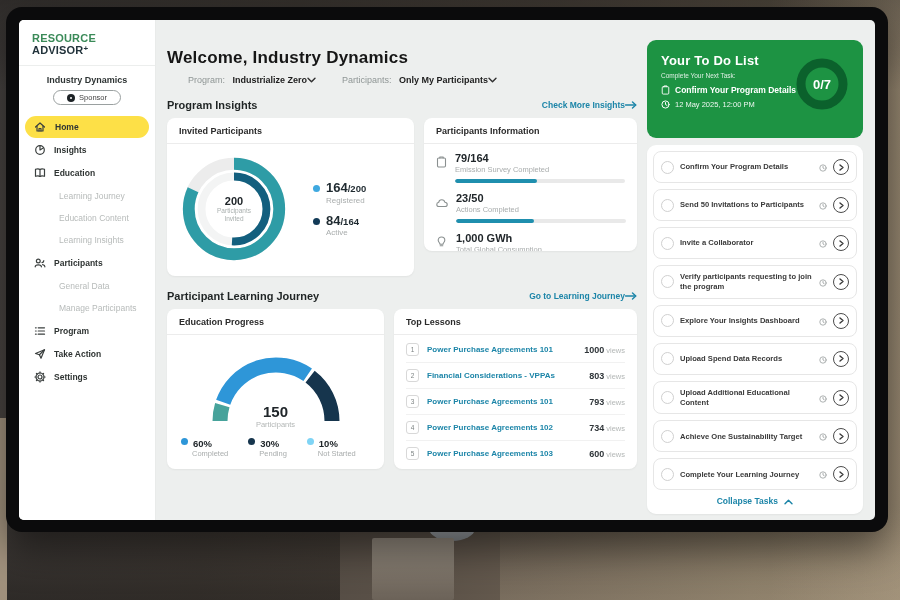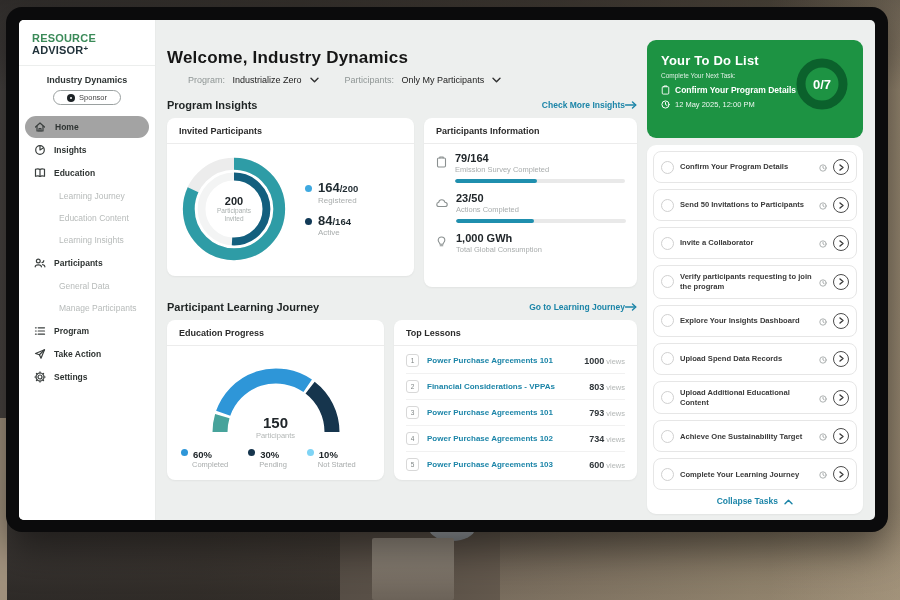--- a/index.html
+++ b/index.html
@@ -29,53 +29,53 @@
   .logo .lg2{color:#22333b;}
   .logo .lgp{color:#22333b;font-size:8px;vertical-align:top;}
   .account{margin-top:9px;text-align:center;font-size:9px;font-weight:bold;color:#2e3434;}
   .badge{margin:5px auto 8px;width:58px;border:1px solid #9aa0a0;border-radius:10px;padding:2px 4px;
     display:flex;align-items:center;justify-content:center;gap:4px;font-size:7.5px;color:#444;}
   .badge .bdot{width:8px;height:8px;border-radius:50%;background:#1d2326;position:relative;}
   .badge .bdot::after{content:"";position:absolute;left:3px;top:3px;width:2px;height:2px;border-radius:50%;background:#fff;}
   .nav{padding:2px 0;}
   .nav-item{display:flex;align-items:center;gap:8px;margin:1px 6px;padding:5px 3px 5px 9px;border-radius:12px;
     font-size:8.5px;font-weight:bold;color:#2f3433;cursor:pointer;}
-  .nav-item.active{background:#a3a3a3;gap:9px;}
+  .nav-item.active{background:#fde047;gap:9px;}
   .nav-sub{margin:0 6px;padding:6px 0 6px 34px;font-size:8.5px;color:#b7bbba;cursor:pointer;}
   .nic{width:12px;height:12px;display:flex;align-items:center;justify-content:center;}
   .nic svg{stroke:#3a3f3e;fill:none;stroke-width:1.2;stroke-linecap:round;stroke-linejoin:round;}
   
   .main{position:absolute;left:137px;top:0;width:491px;bottom:0;box-sizing:border-box;padding:0 10px 0 11px;}
   .welcome{margin-top:28px;font-size:17px;line-height:20px;font-weight:bold;color:#161616;letter-spacing:.2px;}
   .filters{margin-top:7px;display:flex;gap:26px;align-items:center;font-size:9px;padding-left:21px;}
   .flabel{color:#8f9695;}
-  .fvalue{font-weight:normal;color:#1d1d1d;margin-left:5px;display:inline-flex;align-items:center;gap:8px;cursor:pointer;}
+  .fvalue{font-weight:bold;color:#1d1d1d;margin-left:5px;display:inline-flex;align-items:center;gap:0;cursor:pointer;}
   .chev svg{stroke:#333;fill:none;stroke-width:1.4;stroke-linecap:round;stroke-linejoin:round;}
   .sechead{margin-top:14px;display:flex;align-items:center;justify-content:space-between;}
   .sectitle{font-size:11px;font-weight:bold;color:#1f2424;}
   .seclink{font-size:8.5px;font-weight:bold;color:#1c85a8;display:inline-flex;align-items:center;cursor:pointer;}
   .seclink svg{stroke:#1c85a8;fill:none;stroke-width:1.4;stroke-linecap:round;stroke-linejoin:round;}
   .cards{margin-top:7px;display:flex;gap:10px;}
   .card{background:#fff;border-radius:8px;box-shadow:0 1px 2px rgba(0,0,0,.05);box-sizing:border-box;overflow:hidden;}
   .chead{padding:8px 12px 7px;font-size:9px;font-weight:bold;color:#2b2b2b;border-bottom:1px solid #ececec;}
   
   .card-invited{width:247px;height:158px;}
   .inv-body{display:flex;align-items:center;padding:6px 4px 6px 8px;}
   .donut-wrap{position:relative;width:118px;height:118px;}
   .donut-center{position:absolute;inset:0;display:flex;flex-direction:column;align-items:center;justify-content:center;text-align:center;}
   .donut-center .dv{font-size:11px;font-weight:bold;color:#20262a;}
   .donut-center .dl{font-size:6.5px;color:#aab0af;line-height:1.3;}
   .inv-legend{margin-left:8px;}
-  .lg-item{margin:9px 4px;display:flex;align-items:flex-start;gap:6px;}
+  .lg-item{margin:9px 12px;display:flex;align-items:flex-start;gap:6px;}
   .dot{width:7px;height:7px;border-radius:50%;margin-top:4px;flex:none;}
   .lg-val{font-size:13px;font-weight:bold;color:#1f2a30;line-height:1.1;}
   .lg-val .tot{font-size:9.5px;}
   .lg-lbl{font-size:8px;color:#a9adad;}
   
-  .card-pinfo{width:213px;height:169px;}
+  .card-pinfo{width:213px;height:133px;}
   .pi-body{padding:8px 14px 0 12px;}
   .pi-row{display:flex;gap:8px;margin-bottom:9px;}
   .pi-icon{width:12px;padding-top:2px;}
   .pi-icon svg{stroke:#8a9090;fill:none;stroke-width:1.1;stroke-linecap:round;stroke-linejoin:round;}
   .pi-val{font-size:11px;font-weight:bold;color:#20262a;}
   .pi-lbl{font-size:7.5px;color:#a9adad;margin-top:1px;}
   .bar{margin-top:5px;width:170px;height:4px;border-radius:2px;background:#e9e9e9;overflow:hidden;}
   .bar-fill{height:100%;border-radius:2px;background:#1f8fae;}
   
   .card-edu{width:217px;height:160px;}

